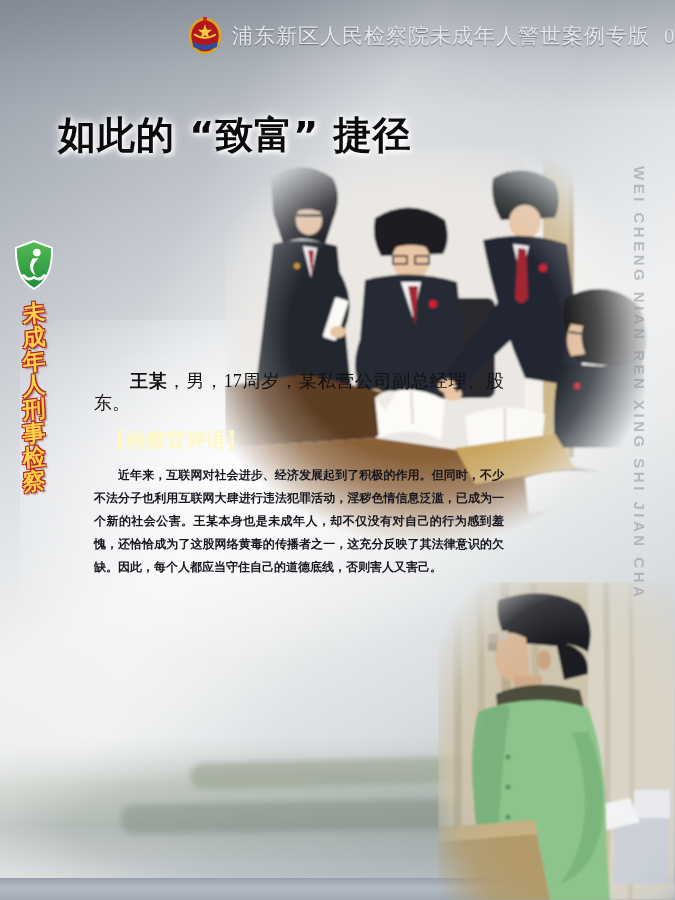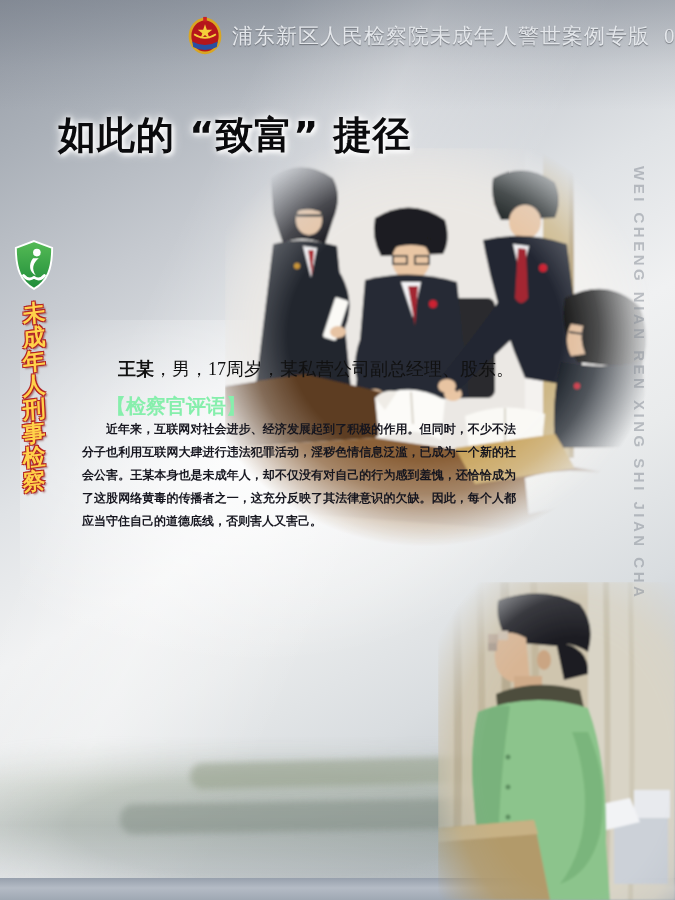--- a/index.html
+++ b/index.html
@@ -57,24 +57,24 @@
     -webkit-mask-image:radial-gradient(ellipse 62% 58% at 47% 45%,#000 52%,rgba(0,0,0,0.75) 66%,transparent 88%);
     mask-image:radial-gradient(ellipse 62% 58% at 47% 45%,#000 52%,rgba(0,0,0,0.75) 66%,transparent 88%);}
   .photo-person{position:absolute;left:438px;top:582px;width:237px;height:318px;z-index:4;
     -webkit-mask-image:radial-gradient(ellipse 72% 74% at 58% 58%,#000 55%,rgba(0,0,0,0.85) 72%,transparent 97%);
     mask-image:radial-gradient(ellipse 72% 74% at 58% 58%,#000 55%,rgba(0,0,0,0.85) 72%,transparent 97%);}
   .photo-main svg,.photo-person svg{display:block;width:100%;height:100%;}
 
   
   .article{position:absolute;left:82px;top:358px;width:434px;z-index:6;
     font-size:18px;line-height:22px;color:#111;text-align:justify;}
-  .article p{margin:0;text-indent:2em;}
+  .article p{margin:12px;text-indent:2em;}
   .lead{font-weight:bold;}
   .commentary-heading{margin-top:14px;font-size:20px;line-height:24px;font-weight:bold;
-    color:#86efac;text-indent:1.2em;}
+    color:#fef9c3;text-indent:1.2em;}
   .commentary{margin-top:2px;font-weight:bold;color:#16161f;font-size:12px;line-height:23px;}
 </style>
 </head>
 <body>
 
 <div class="page">
 
   <div class="bg-base"></div>
   <div class="sheen"></div>
   <div class="top-shade"></div>

